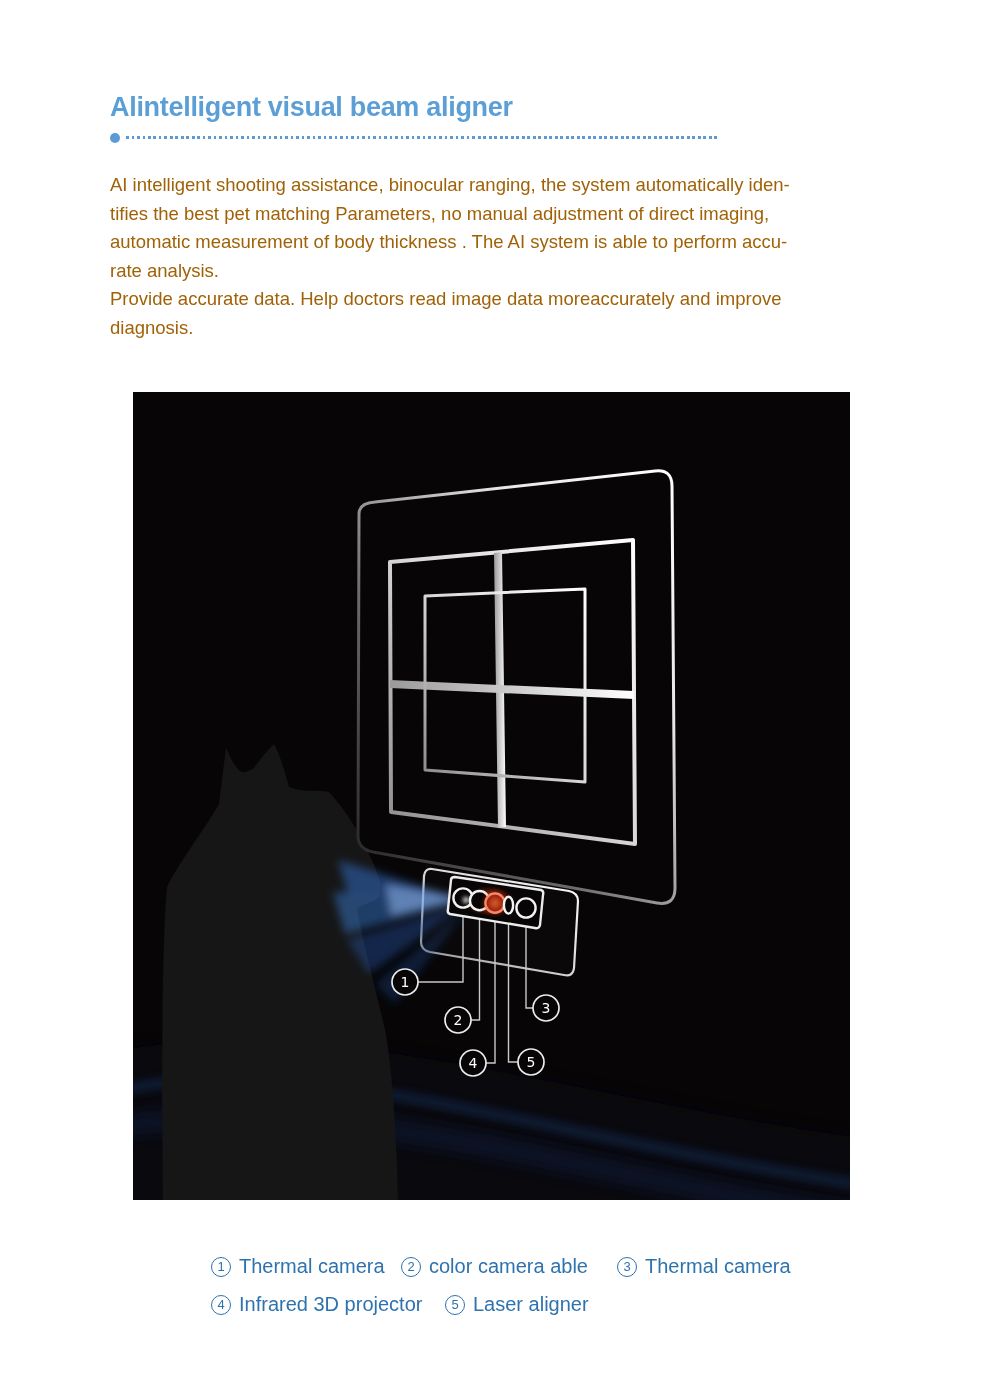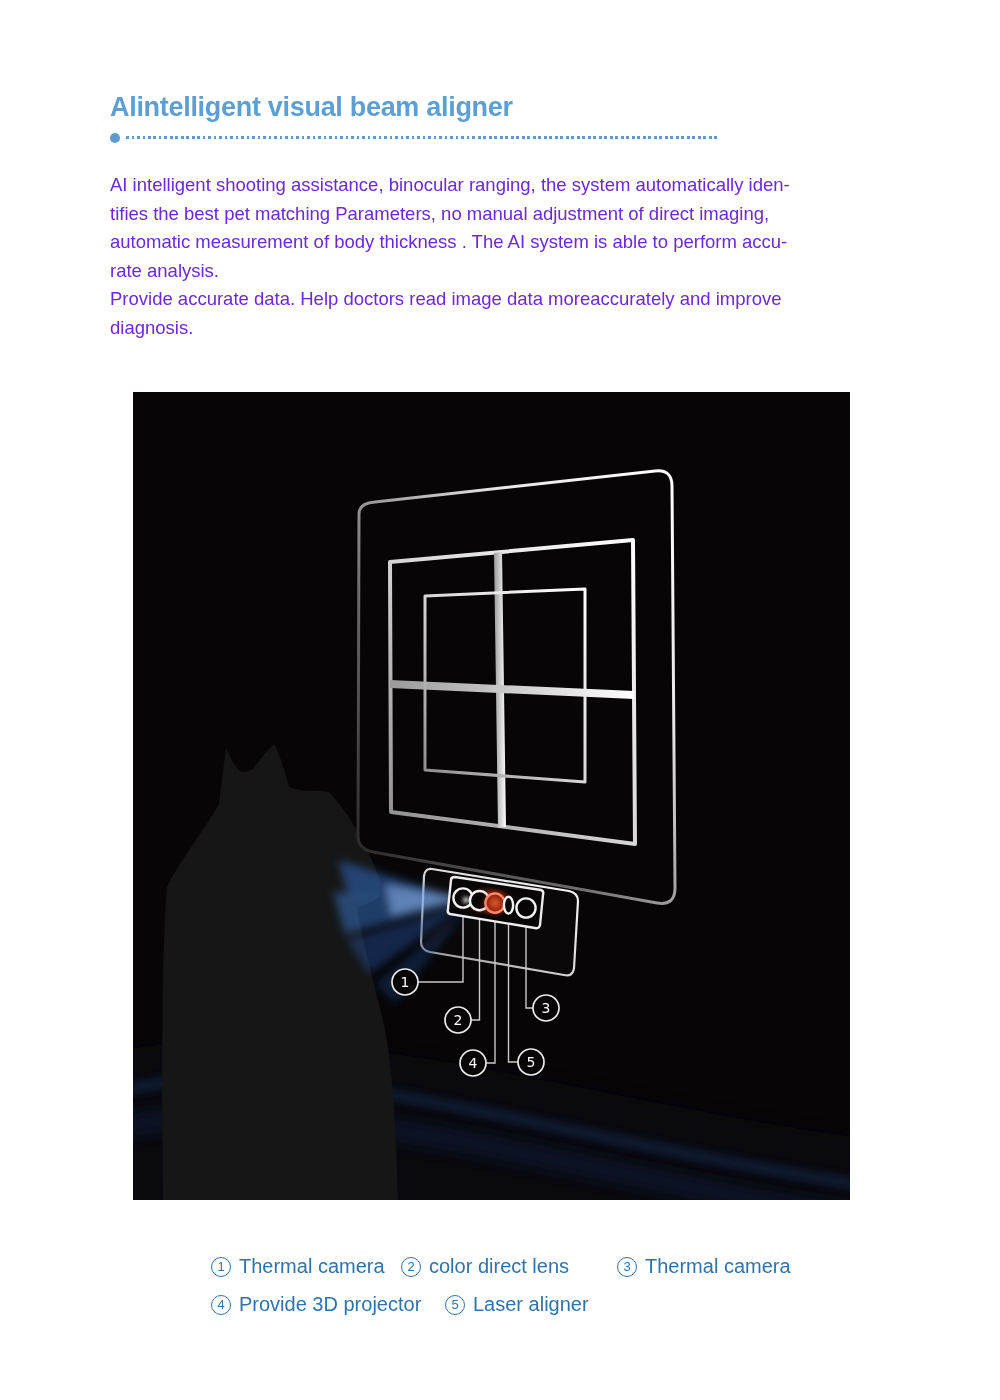--- a/index.html
+++ b/index.html
@@ -5,21 +5,21 @@
   html,body{margin:0;padding:0;background:#ffffff;}
   .page{position:relative;width:884px;height:1400px;background:#ffffff;overflow:hidden;
         font-family:"Liberation Sans", sans-serif;}
   .heading{position:absolute;left:110px;top:92px;font-size:27px;font-weight:700;
            letter-spacing:-0.3px;color:#5b9fd6;}
   .rule-dot{position:absolute;left:110px;top:133px;width:10px;height:10px;border-radius:50%;
             background:#5b9bd5;}
   .rule-dots{position:absolute;left:126px;top:136px;width:592px;height:3px;
              background-image:repeating-linear-gradient(to right,#5b9bd5 0 2.5px,transparent 2.5px 5.5px);}
   .body-text{position:absolute;left:110px;top:171px;width:815px;font-size:18.5px;
-             line-height:28.6px;color:#6d28d9;white-space:pre-line;}
+             line-height:28.6px;color:#a16207;white-space:pre-line;}
   .figure{position:absolute;left:133px;top:392px;width:717px;height:808px;background:#070506;}
   .figure svg{display:block;width:717px;height:808px;}
   .legend-item{position:absolute;display:inline-flex;align-items:center;gap:8px;height:23px;}
   .legend-num{width:20px;height:20px;border:1.6px solid #2e73ae;border-radius:50%;
               display:flex;align-items:center;justify-content:center;font-size:13px;
               color:#2e73ae;box-sizing:border-box;flex:0 0 auto;}
   .legend-label{font-size:20px;color:#2e73ae;white-space:nowrap;}
 </style>
 </head>
 <body>
@@ -169,28 +169,28 @@
       </g>
     </svg>
   </div>
 
   <div class="legend-item" style="left:211px;top:1255px;">
     <span class="legend-num">1</span>
     <span class="legend-label">Thermal camera</span>
   </div>
   <div class="legend-item" style="left:401px;top:1255px;">
     <span class="legend-num">2</span>
-    <span class="legend-label">color direct lens</span>
+    <span class="legend-label">color camera able</span>
   </div>
   <div class="legend-item" style="left:617px;top:1255px;">
     <span class="legend-num">3</span>
     <span class="legend-label">Thermal camera</span>
   </div>
   <div class="legend-item" style="left:211px;top:1293px;">
     <span class="legend-num">4</span>
-    <span class="legend-label">Provide 3D projector</span>
+    <span class="legend-label">Infrared 3D projector</span>
   </div>
   <div class="legend-item" style="left:445px;top:1293px;">
     <span class="legend-num">5</span>
     <span class="legend-label">Laser aligner</span>
   </div>
 
 </div>
 
 </body></html>

